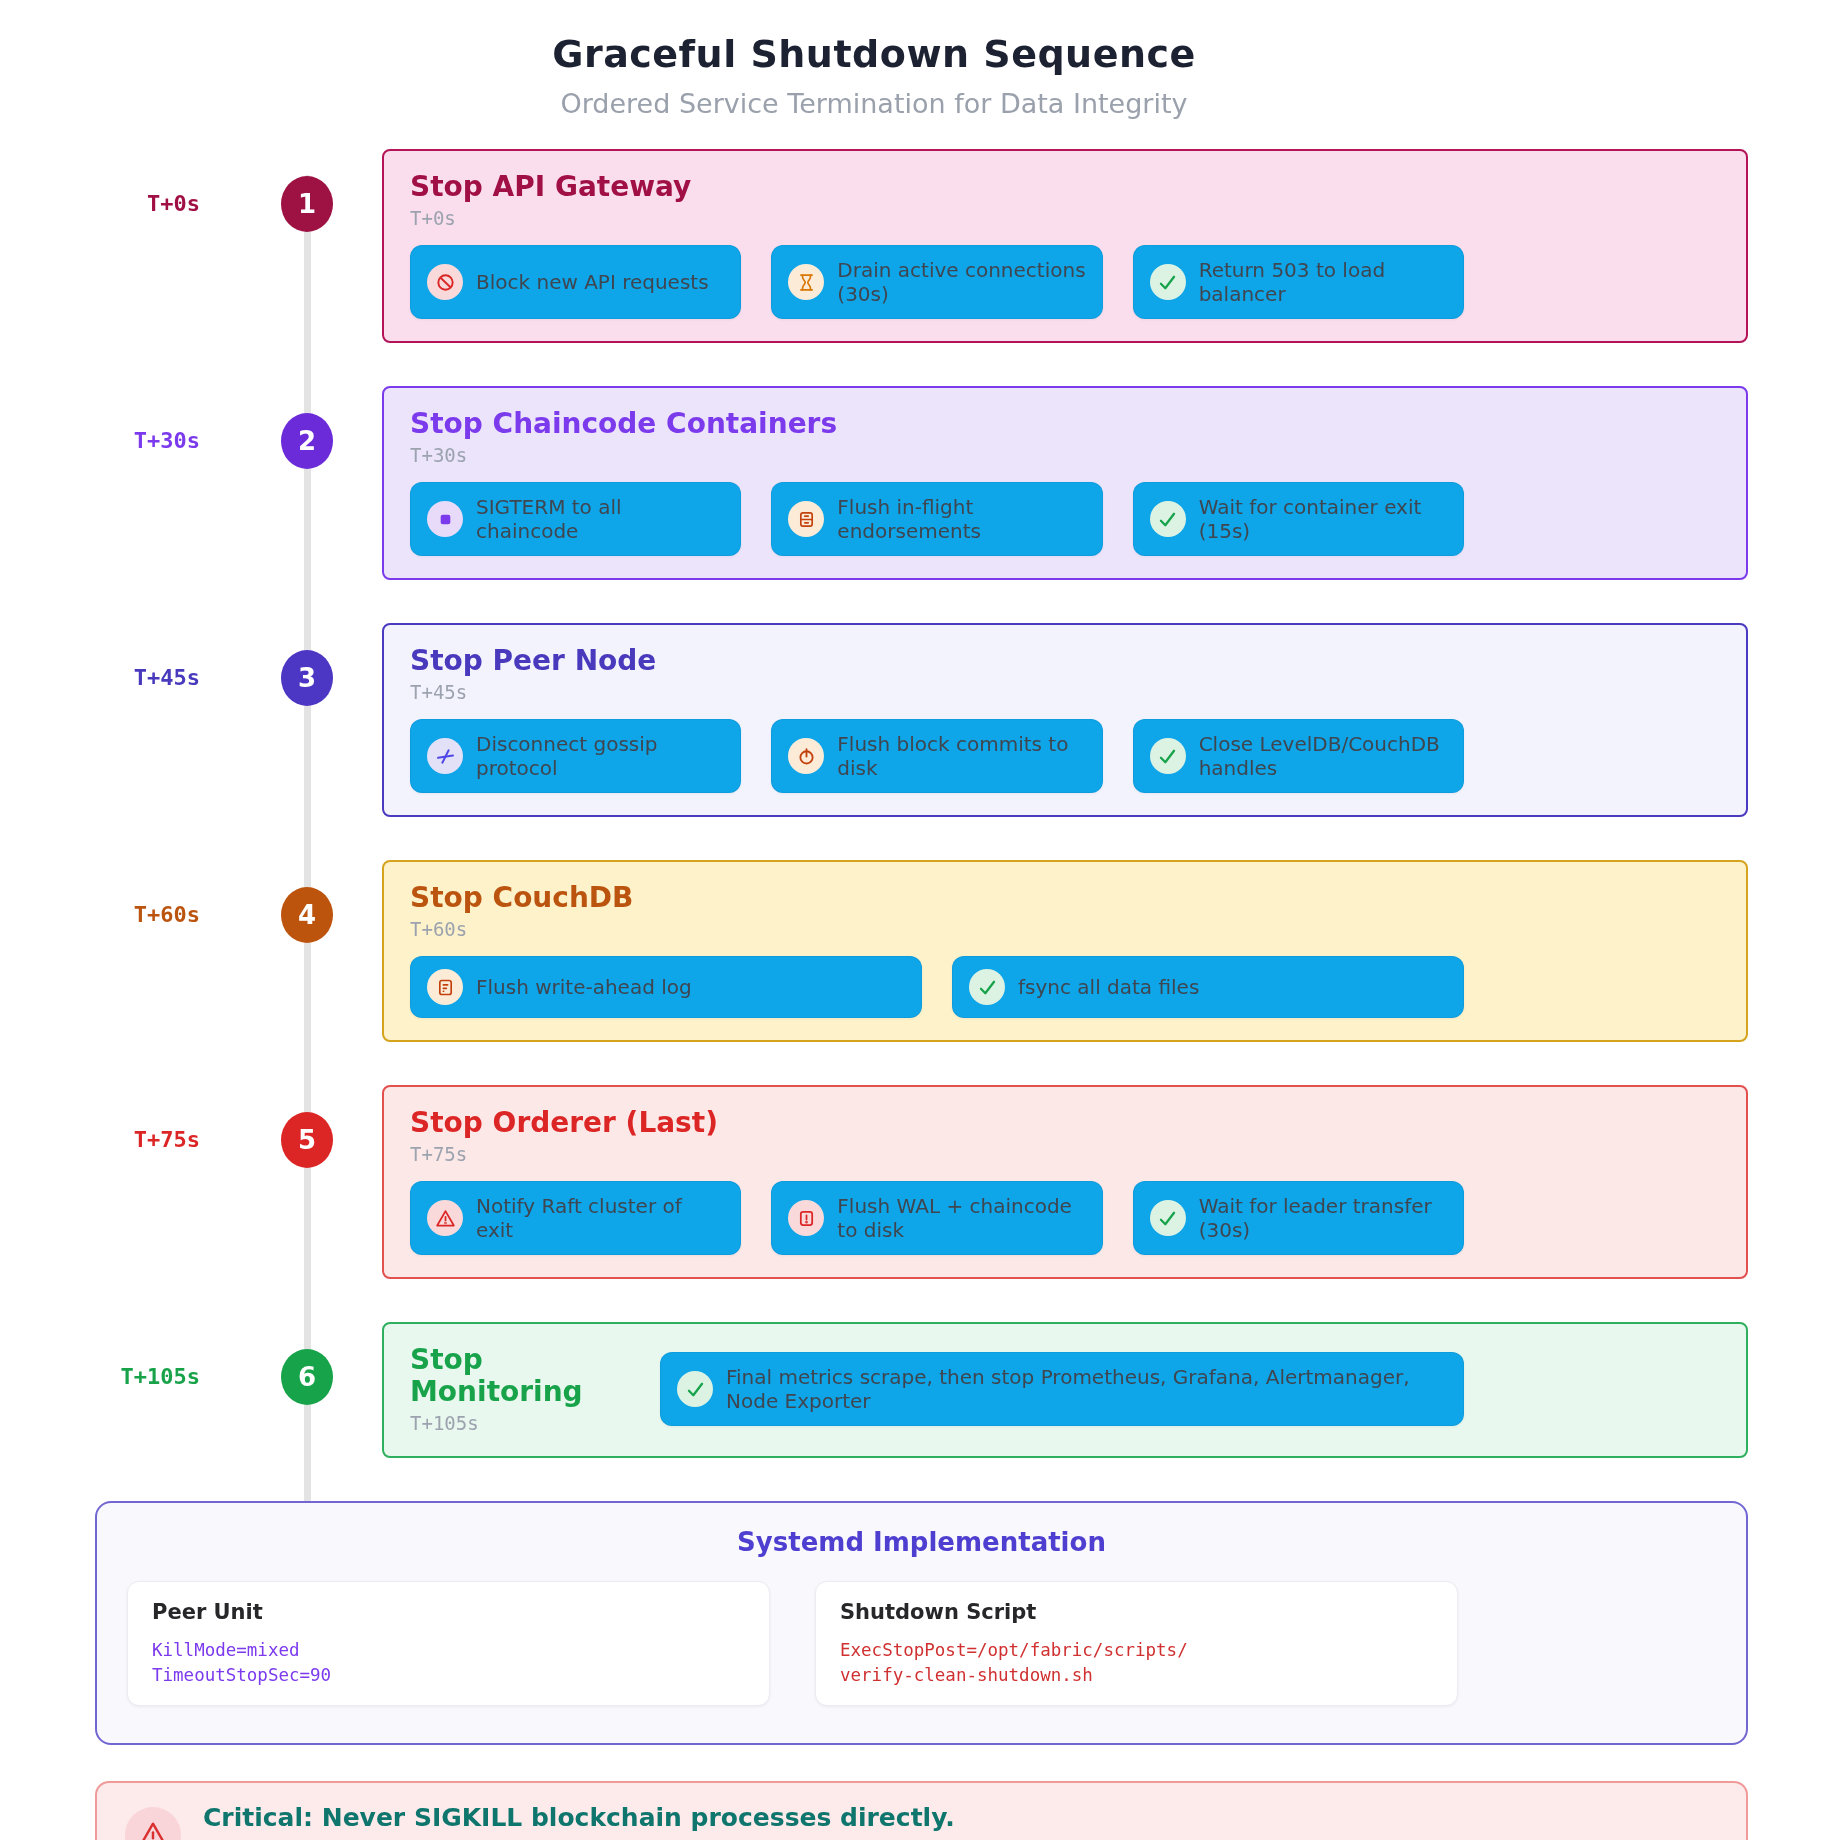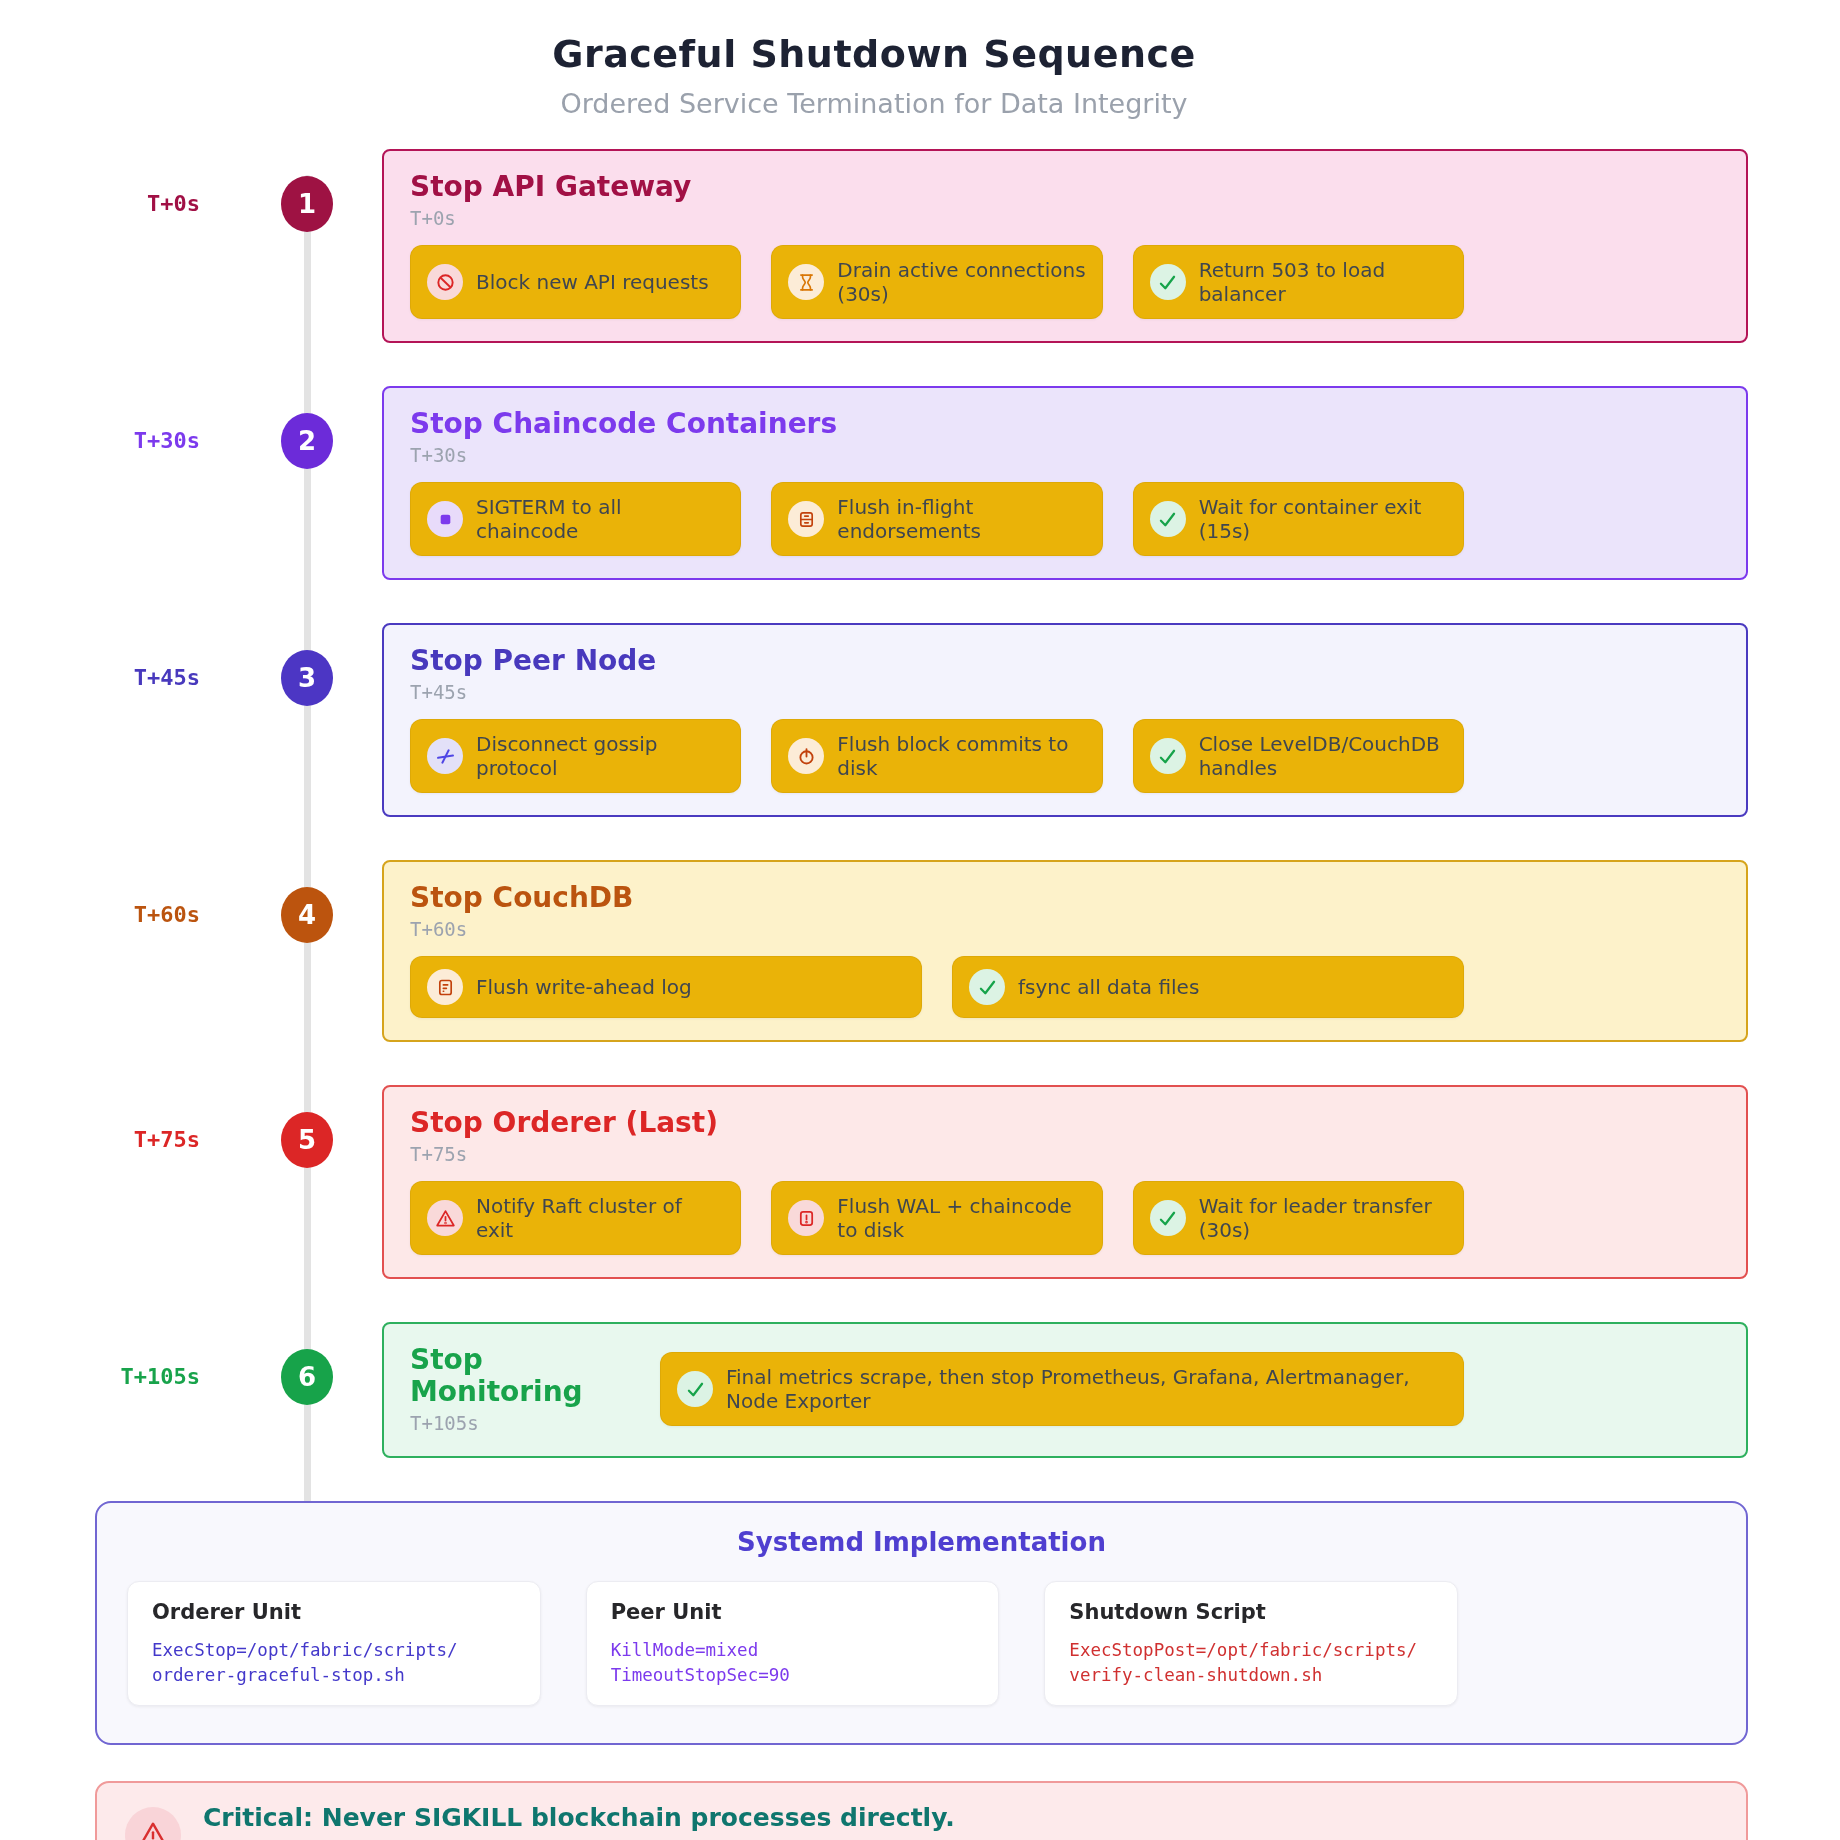--- a/index.html
+++ b/index.html
@@ -40,21 +40,21 @@
     border:2px solid var(--card-border); border-radius:8px;
     padding:20px 26px 22px 26px; position:relative; z-index:1;
   }
   .card-title { font-size:28px; font-weight:800; color:var(--accent); line-height:32px; }
   .card-time {
     font-family:"DejaVu Sans Mono","Liberation Mono",monospace;
     font-size:19px; color:#9ca3af; margin-top:4px; line-height:22px;
   }
   .chips { display:flex; gap:30px; margin-top:16px; width:calc(100% - 256px); }
   .chip {
-    flex:1; background:#eab308; border:1px solid rgba(0,0,0,.05); border-radius:12px;
+    flex:1; background:#0ea5e9; border:1px solid rgba(0,0,0,.05); border-radius:12px;
     box-shadow:0 1px 3px rgba(0,0,0,.05); padding:12px 16px;
     display:flex; align-items:center; gap:13px; min-height:60px;
   }
   .chip-icon {
     width:36px; height:36px; border-radius:50%; flex:none;
     display:flex; align-items:center; justify-content:center;
   }
   .chip-icon svg { width:21px; height:21px; display:block; }
   .chip-label { font-size:20px; color:#3f4650; line-height:1.2; }
 
@@ -321,25 +321,20 @@
           </div>
         </div>
       </div>
     </div>
 
   </div>
 
   <div class="systemd">
     <div class="systemd-title">Systemd Implementation</div>
     <div class="systemd-cards">
-      <div class="sys-card" style="--code-color: #4338ca;">
-        <div class="sys-card-title">Orderer Unit</div>
-        <div class="sys-card-code">ExecStop=/opt/fabric/scripts/
-orderer-graceful-stop.sh</div>
-      </div>
       <div class="sys-card" style="--code-color: #7c3aed;">
         <div class="sys-card-title">Peer Unit</div>
         <div class="sys-card-code">KillMode=mixed
 TimeoutStopSec=90</div>
       </div>
       <div class="sys-card" style="--code-color: #d03030;">
         <div class="sys-card-title">Shutdown Script</div>
         <div class="sys-card-code">ExecStopPost=/opt/fabric/scripts/
 verify-clean-shutdown.sh</div>
       </div>

